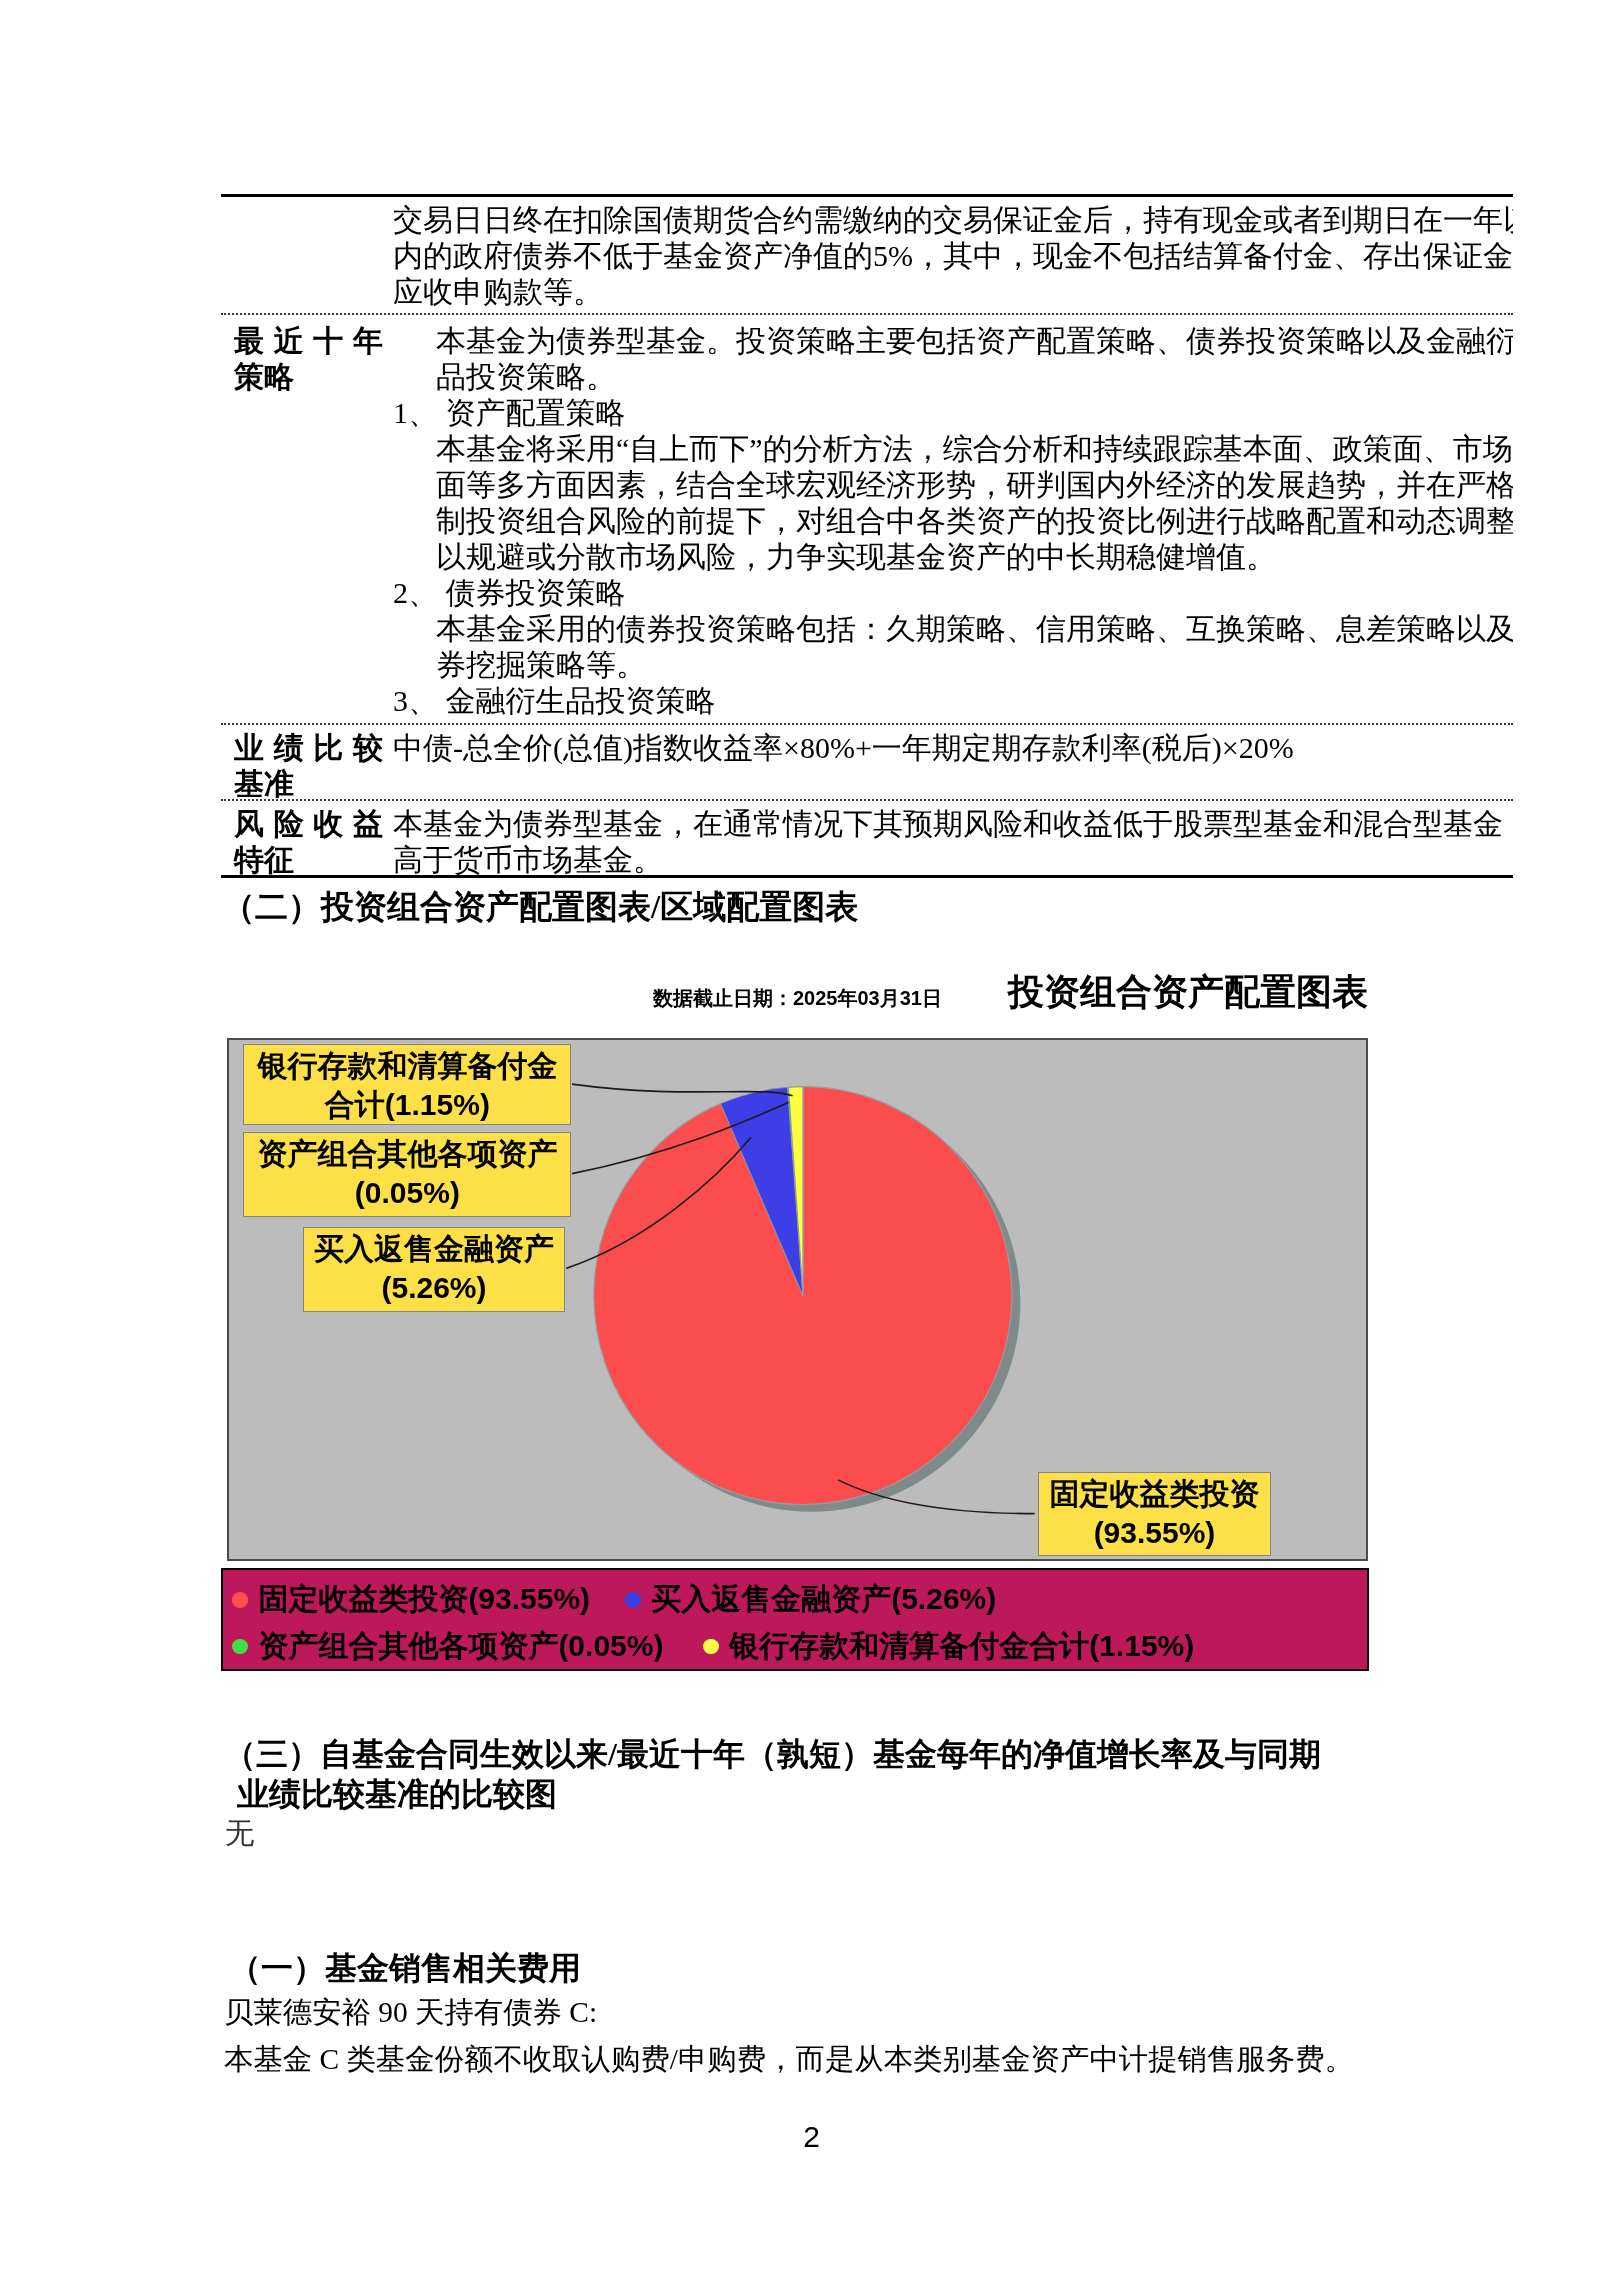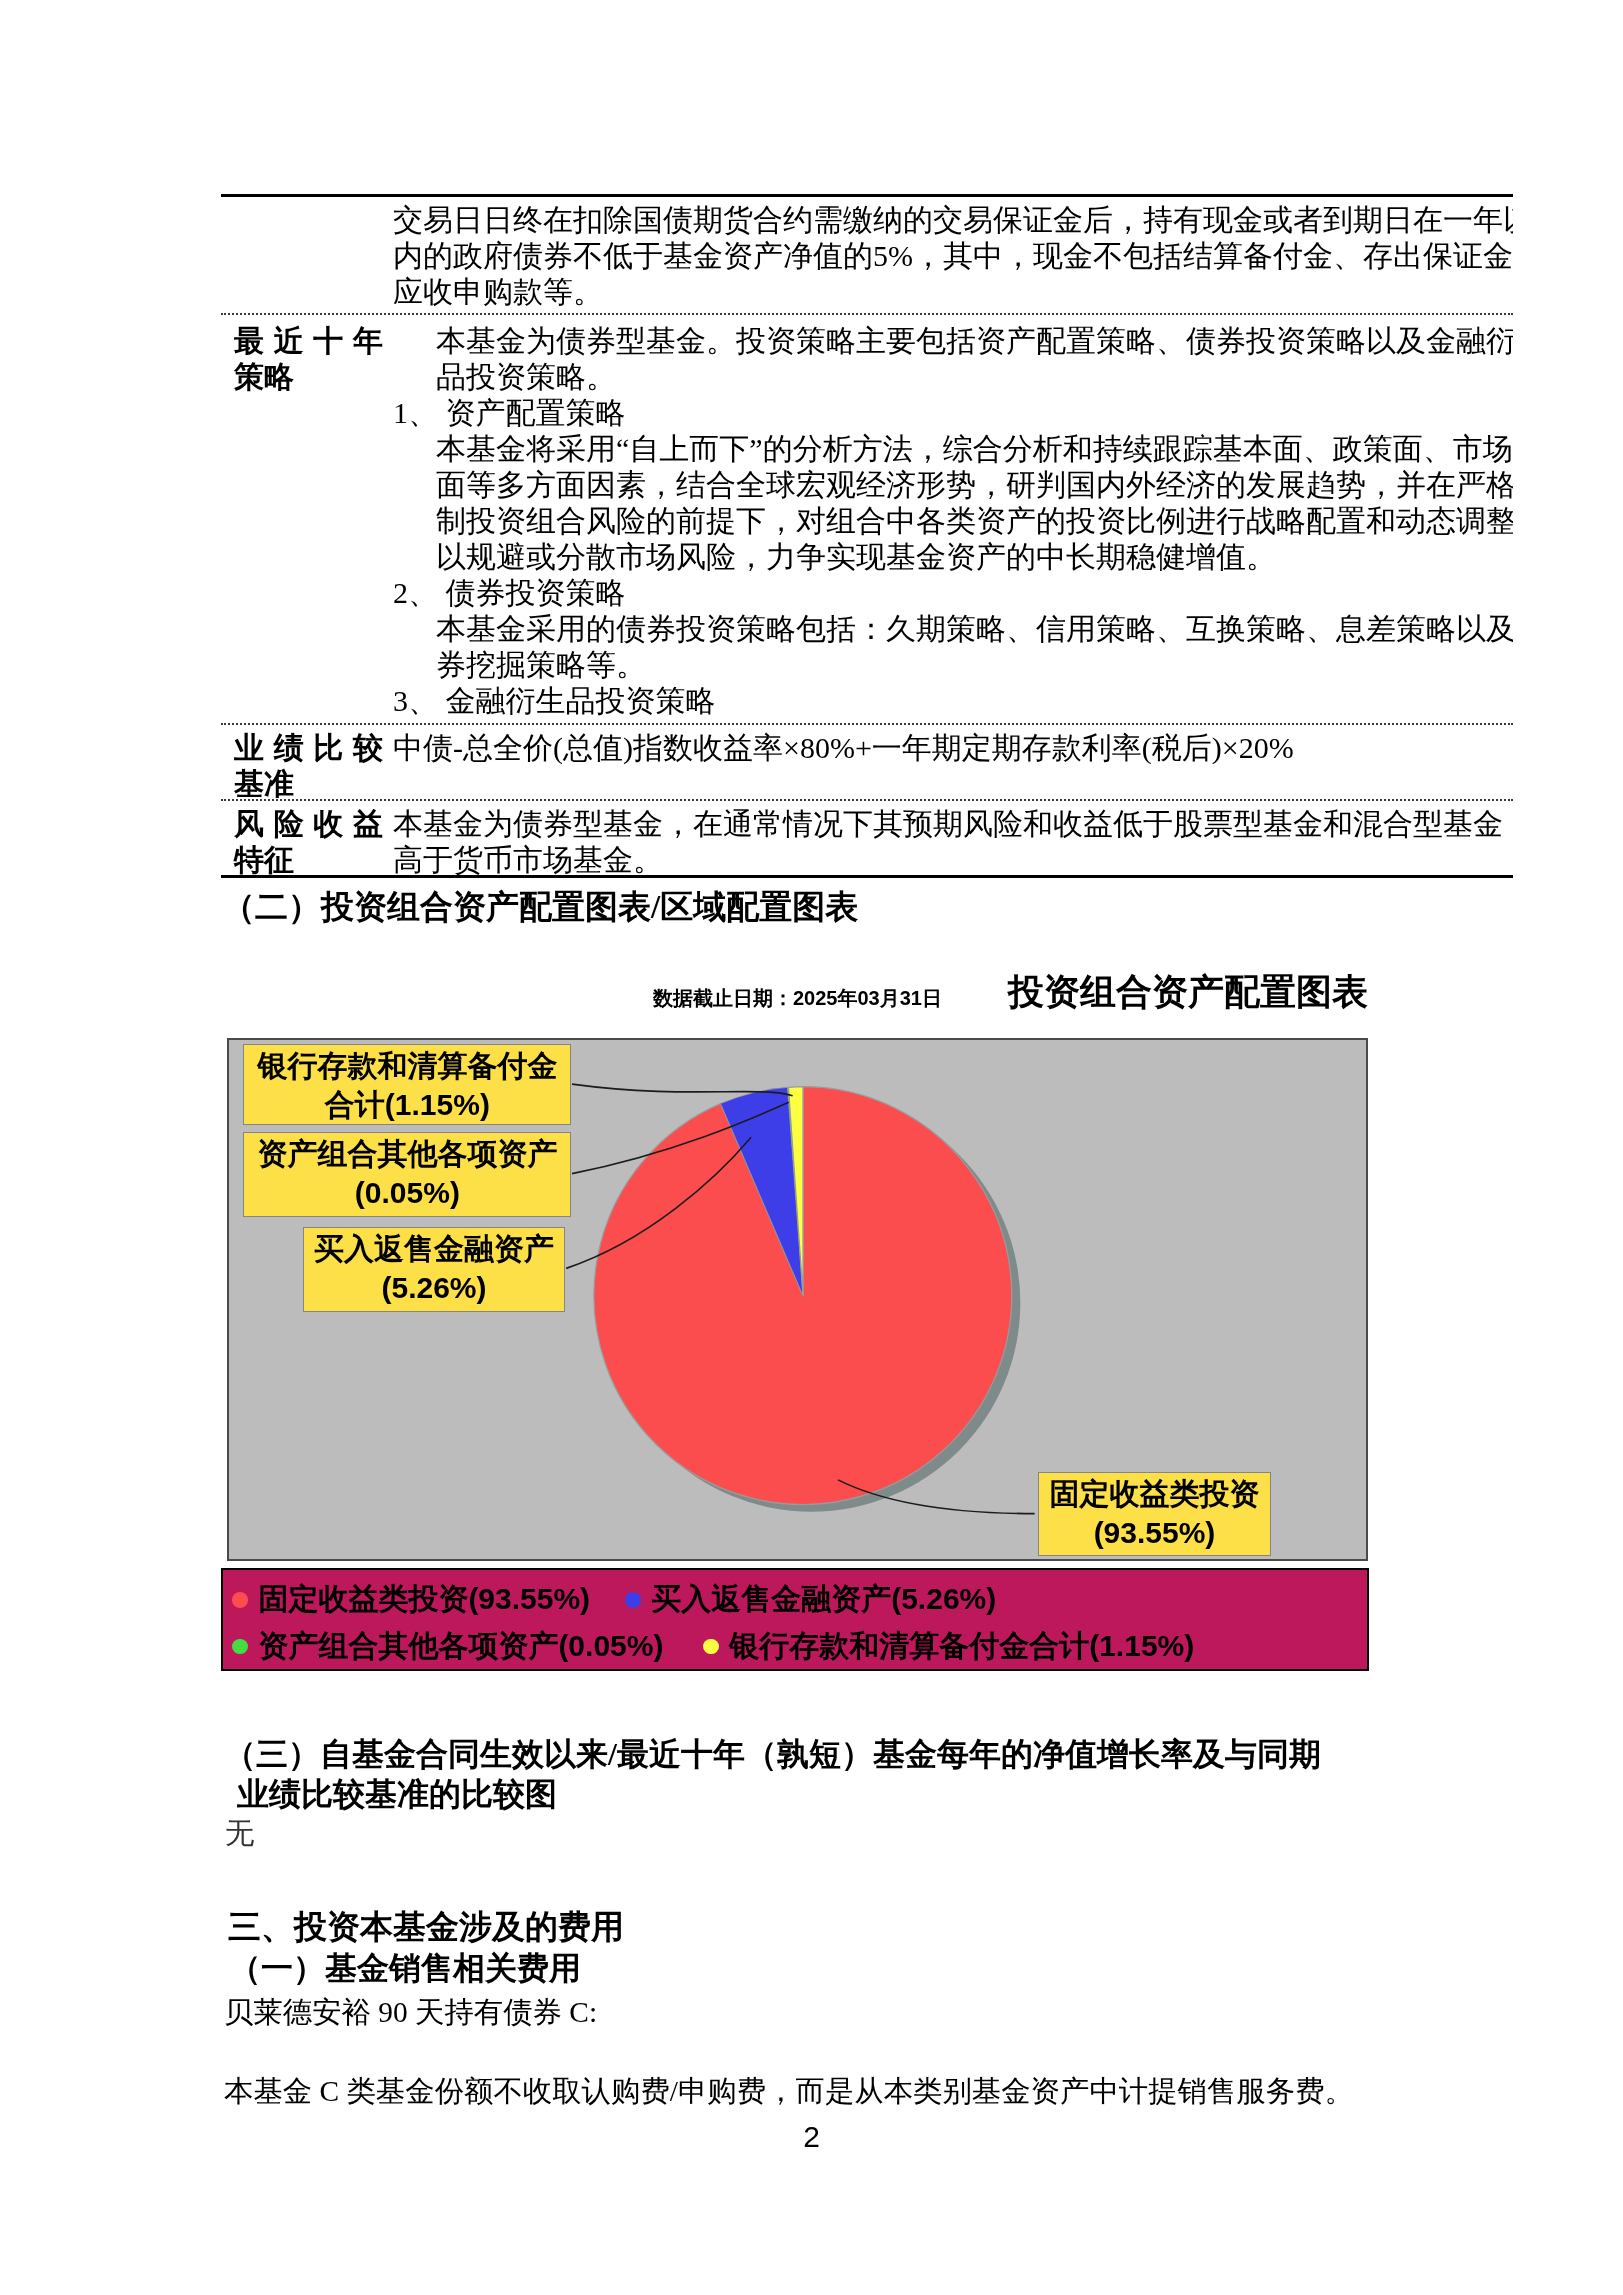--- a/index.html
+++ b/index.html
@@ -23,21 +23,21 @@
   
   .h-bold{position:absolute;font-weight:bold;white-space:nowrap;}
   .h2a{left:222px;top:885px;font-size:33px;}
   .h2b1{left:224px;top:1733px;font-size:32px;}
   .h2b2{left:237px;top:1773px;font-size:32px;}
   .h1a{left:228px;top:1905px;font-size:33px;}
   .h2c{left:229px;top:1947px;font-size:32px;}
   .para{position:absolute;font-size:29.4px;white-space:nowrap;}
   .none{left:225px;top:1814px;color:#333;}
   .p1{left:224px;top:1993px;}
-  .p2{left:224px;top:2040px;margin-top:32px;}
+  .p2{left:224px;top:2040px;}
   .pagenum{position:absolute;top:2120px;left:0;width:1623px;text-align:center;
            font-family:"Liberation Sans","DejaVu Sans",sans-serif;font-size:30px;}
   
   .chart-title{position:absolute;left:227px;top:968px;width:1141px;text-align:right;
       font-family:"Liberation Sans","DejaVu Sans",sans-serif;font-weight:bold;font-size:36px;}
   .chart-subtitle{position:absolute;left:227px;top:985px;width:1141px;text-align:center;
       font-family:"Liberation Sans","DejaVu Sans",sans-serif;font-weight:bold;font-size:20px;}
   .plot{position:absolute;left:227px;top:1038px;width:1141px;height:523px;
         background:#bcbcbc;border:2px solid #4a4a4a;box-sizing:border-box;}
   .plot svg{position:absolute;left:0;top:0;width:100%;height:100%;}
@@ -164,21 +164,20 @@
     <div class="legend-item li4">
       <span class="dot" style="background: rgb(255, 255, 66);"></span>
       <span>银行存款和清算备付金合计(1.15%)</span>
     </div>
   </div>
 
   <div class="h-bold h2b1">（三）自基金合同生效以来/最近十年（孰短）基金每年的净值增长率及与同期</div>
   <div class="h-bold h2b2">业绩比较基准的比较图</div>
   <div class="para none">无</div>
 
-  <div class="h-bold h1a">三、投资本基金涉及的费用</div>
   <div class="h-bold h2c">（一）基金销售相关费用</div>
   <div class="para p1">贝莱德安裕 90 天持有债券 C:</div>
   <div class="para p2">本基金 C 类基金份额不收取认购费/申购费，而是从本类别基金资产中计提销售服务费。</div>
 
   <div class="pagenum">2</div>
 
 </div>
 
 
 </body></html>

